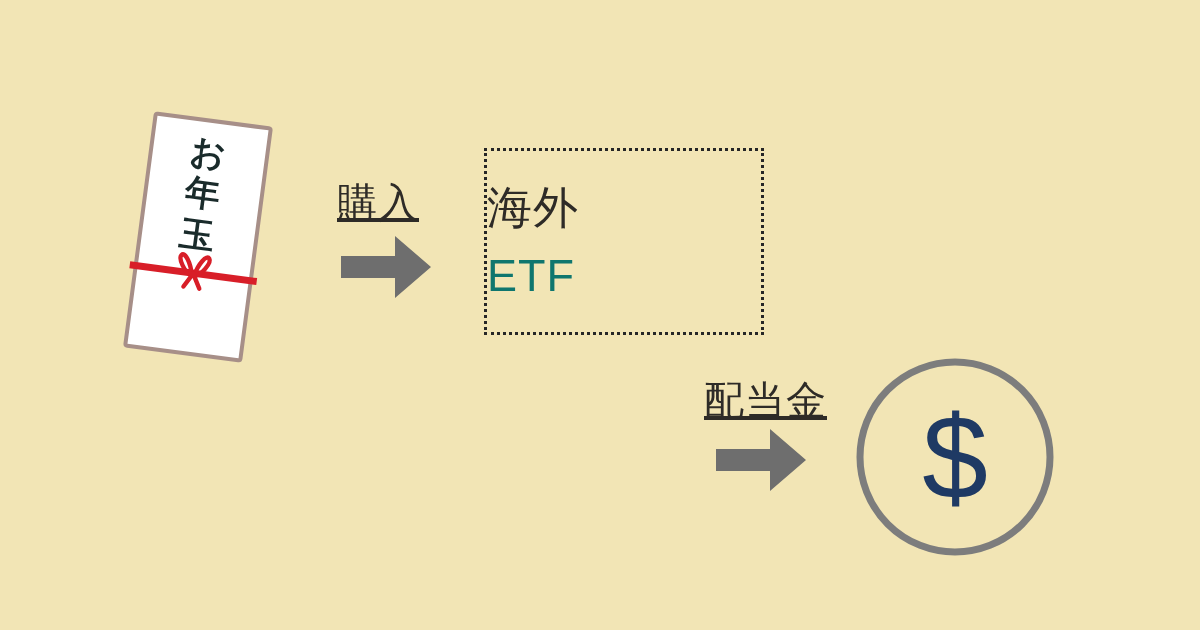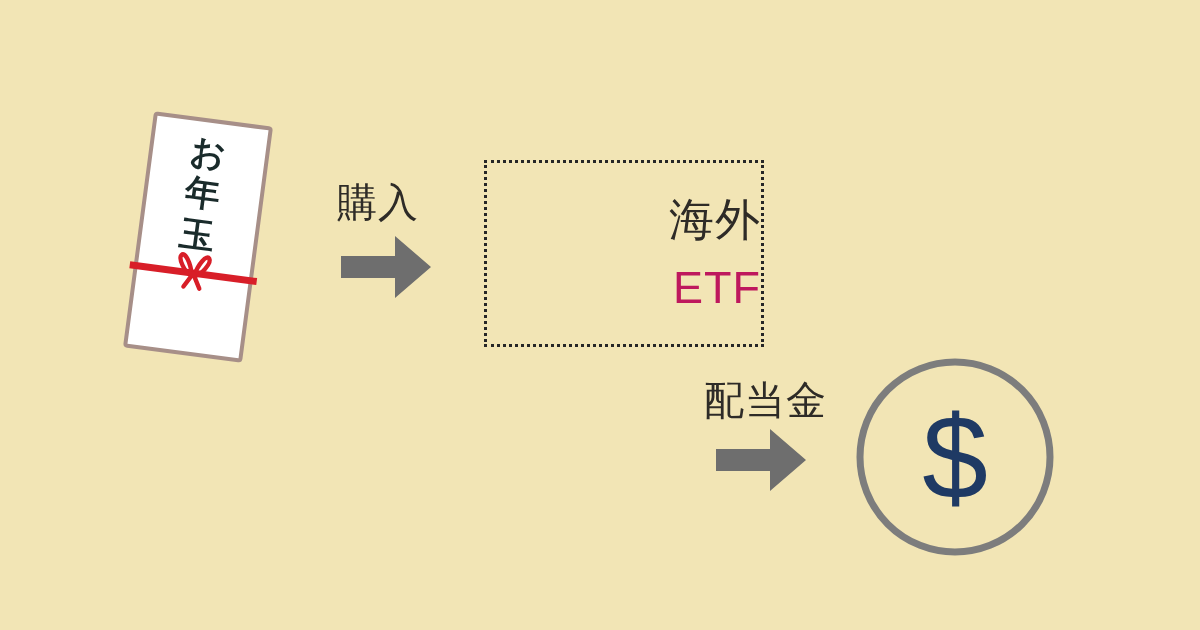--- a/index.html
+++ b/index.html
@@ -73,57 +73,58 @@
   }
 
   
   .flow-label {
     position: absolute;
     font-family: "DejaVu Sans", "Liberation Sans", sans-serif;
     font-size: 40px;
     color: #2E2B27;
     white-space: nowrap;
     letter-spacing: 1px;
+    text-decoration: underline;
   }
   #label-purchase { left: 337px; top: 175px; }
   #label-dividend { left: 692px; top: 373px; margin-left: 12px; }
 
   
   .block-arrow {
     position: absolute;
   }
   #arrow-purchase { left: 341px; top: 234px; }
   #arrow-dividend { left: 716px; top: 427px; }
 
   
   #etf-box {
     position: absolute;
     left: 484px;
-    top: 160px;
+    top: 148px;
     width: 280px;
     height: 187px;
     border: 3px dotted #262626;
     box-sizing: border-box;
     display: flex;
     flex-direction: column;
-    align-items: flex-end;
+    align-items: flex-start;
     justify-content: center;
     gap: 20px;
   }
   #etf-box-line1 {
     font-family: "DejaVu Sans", "Liberation Sans", sans-serif;
     font-size: 45px;
     color: #2E2B27;
     line-height: 1.05;
     letter-spacing: 1px;
   }
   #etf-box-line2 {
     font-family: "Liberation Sans", "DejaVu Sans", sans-serif;
     font-size: 45px;
-    color: #be185d;
+    color: #0f766e;
     line-height: 1.05;
     letter-spacing: 1px;
   }
 
   
   #dollar-circle {
     position: absolute;
     left: 853px;
     top: 355px;
     width: 204px;

